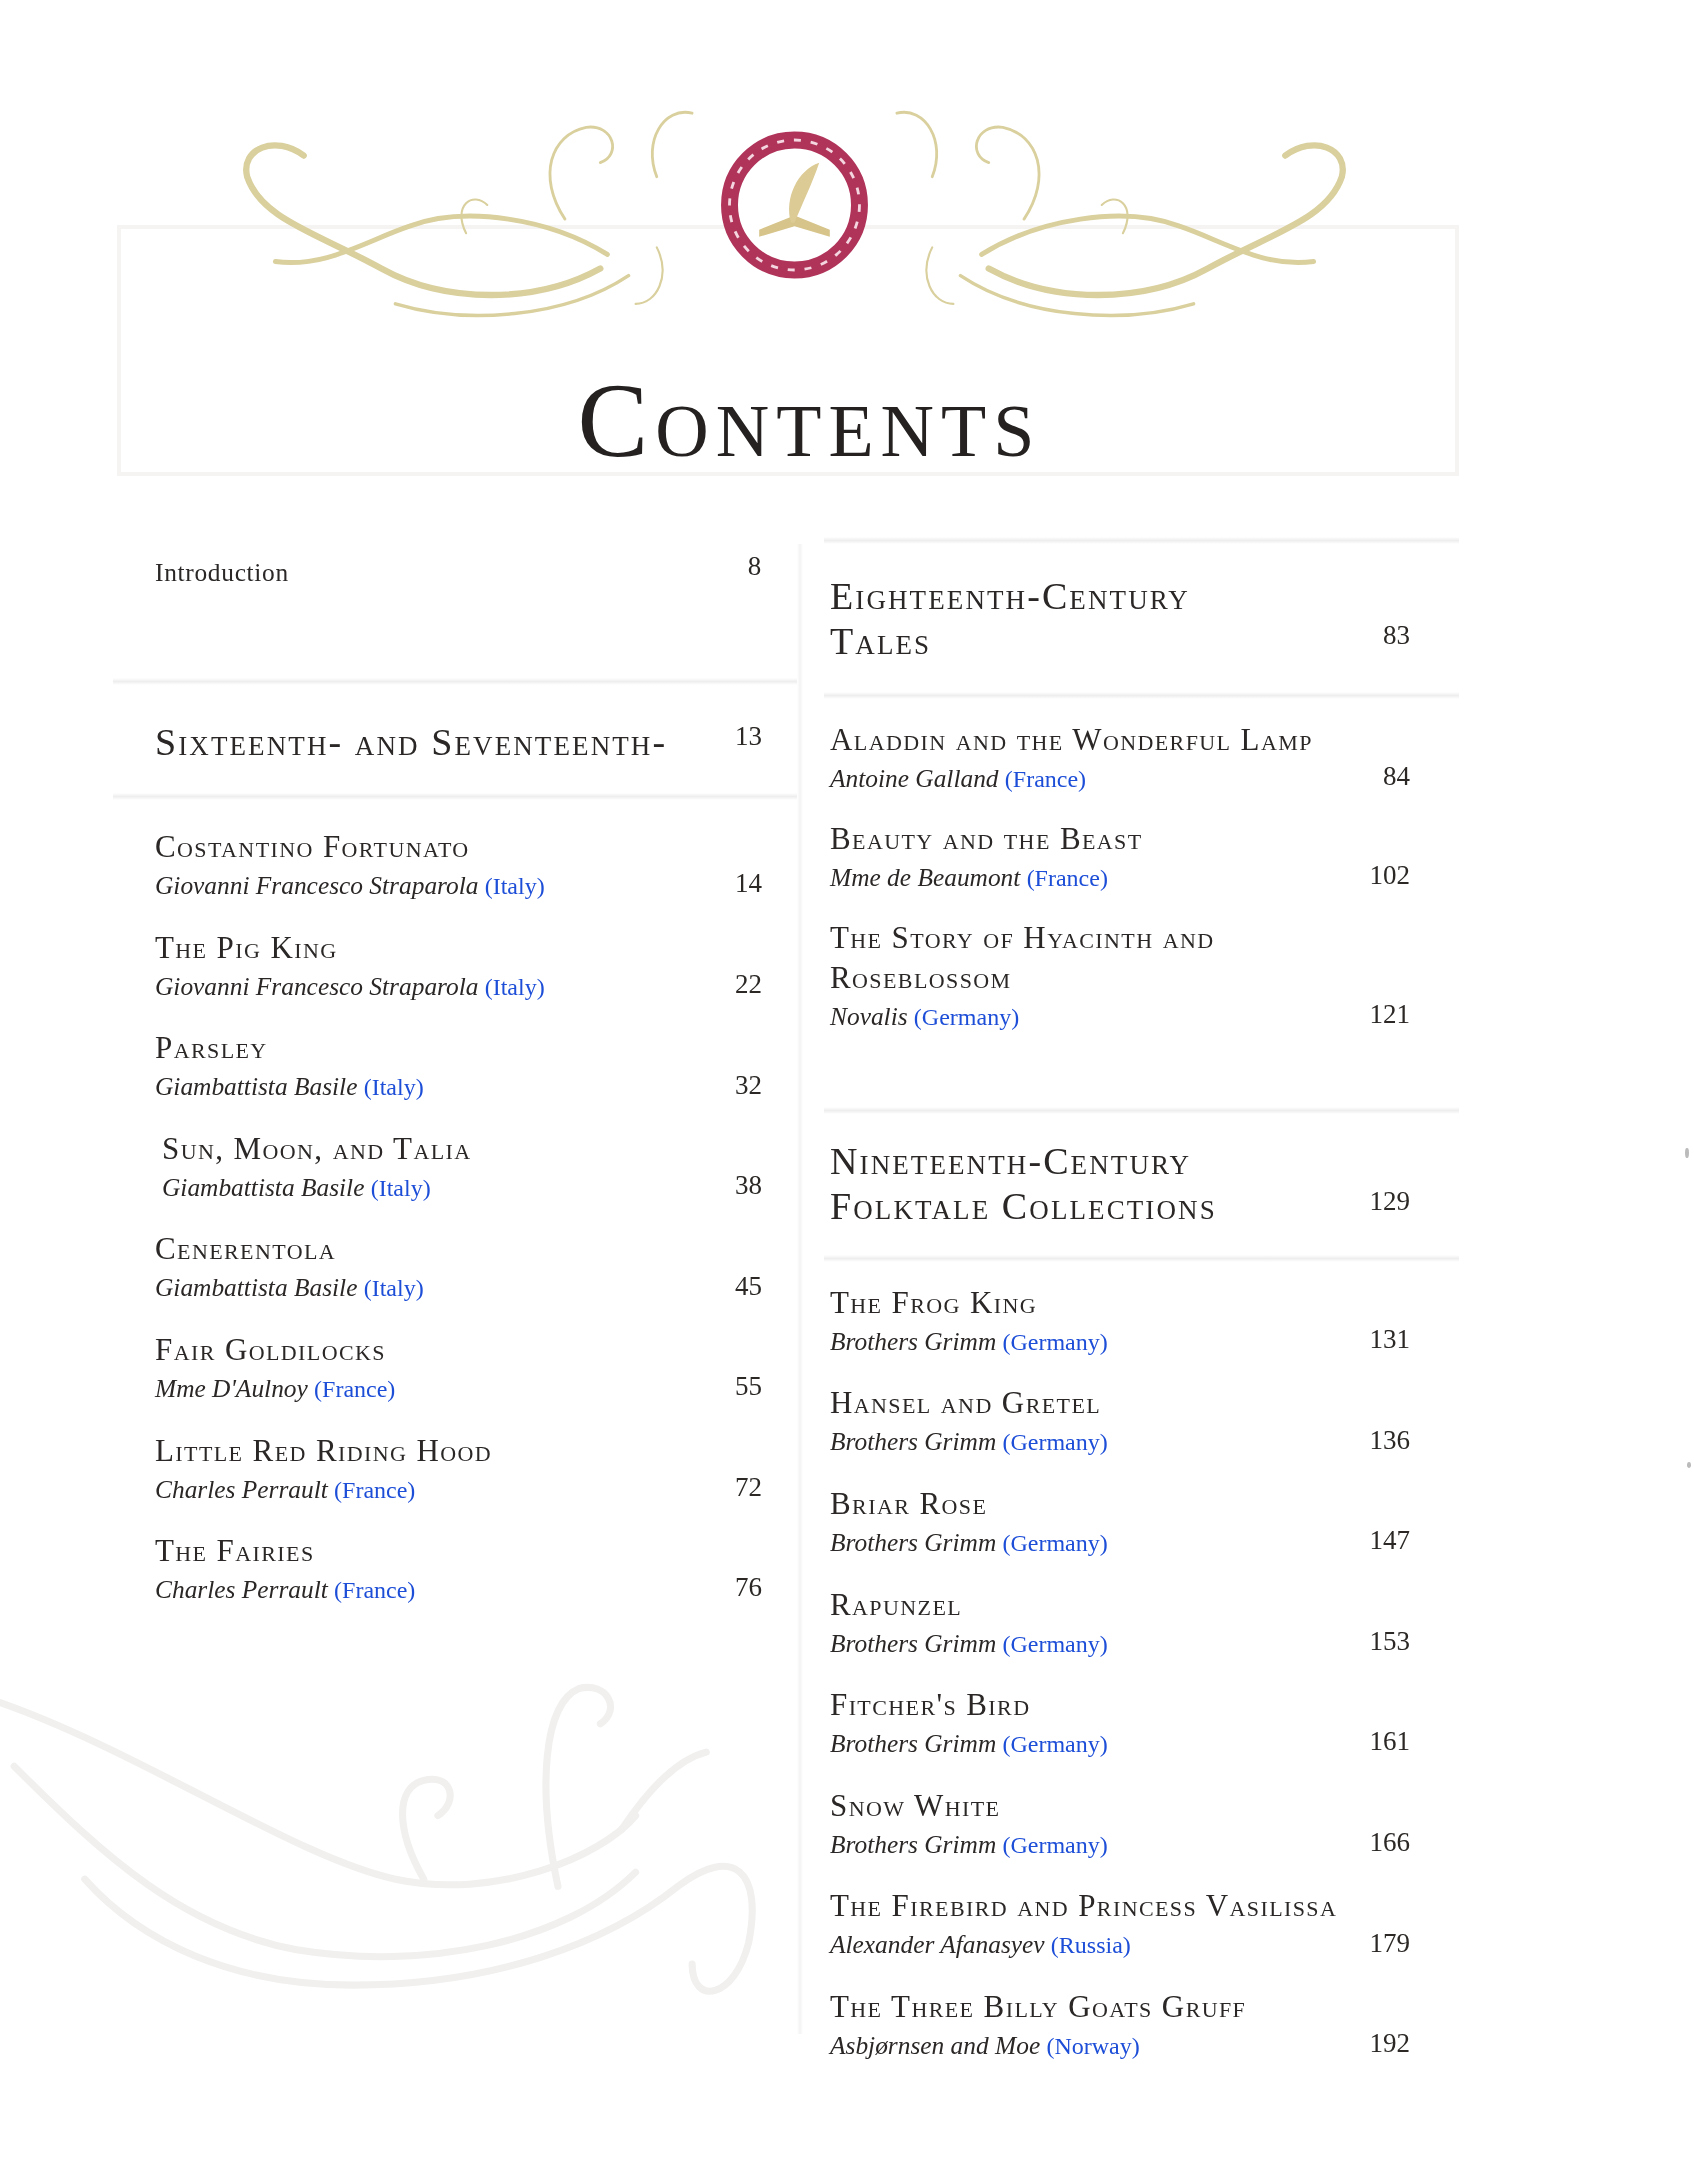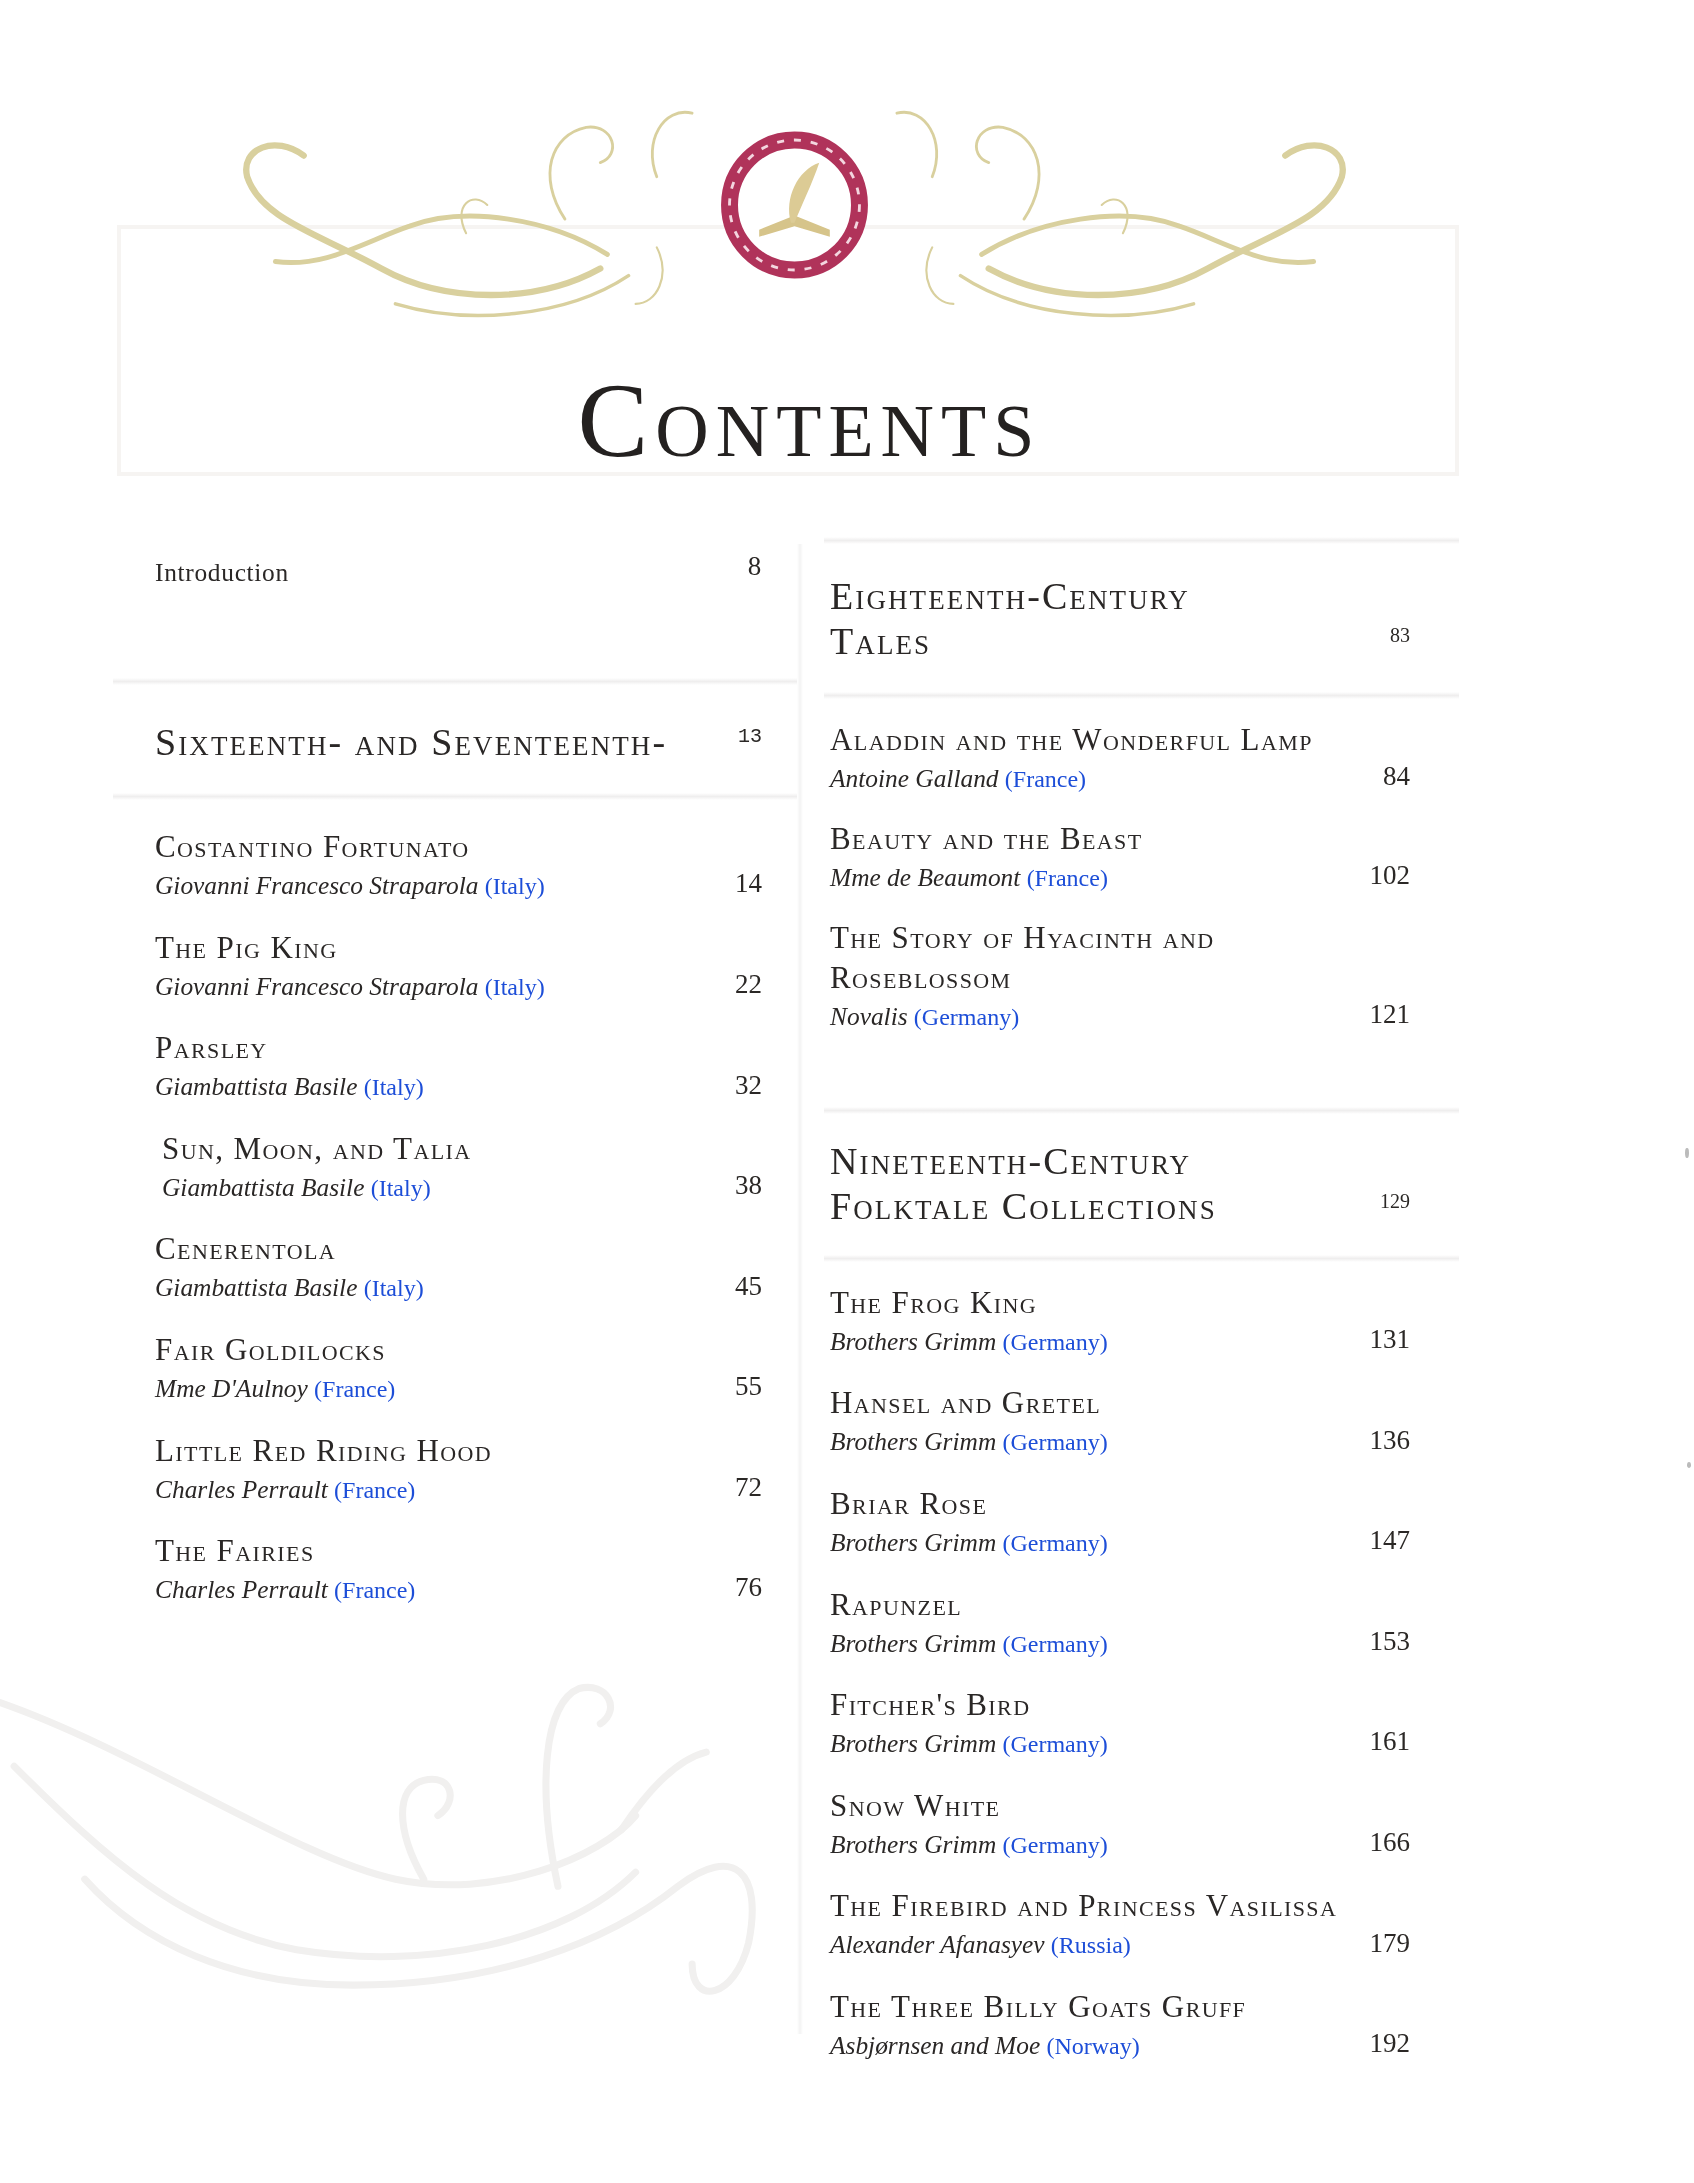--- a/index.html
+++ b/index.html
@@ -31,21 +31,21 @@
   .intro {
     font-size: 25.4px; letter-spacing: 0.7px; height: 120px; padding-top: 7px;
   }
   .page {
     position: absolute; right: 0; font-size: 27px; color: #2b2826; text-align: right;
   }
   .sec-head {
     font-variant: small-caps; font-size: 38px; letter-spacing: 2.1px; line-height: 45px;
     padding: 0 78px 0 0;
   }
-  .sec-head .page { bottom: 5.7px; font-size: 20px; letter-spacing: 0; }
+  .sec-head .page { bottom: 5.7px; font-size: 27px; letter-spacing: 0; }
   .entry { padding-right: 78px; }
   .entry .t { font-variant: small-caps; font-size: 31px; letter-spacing: 1.4px; line-height: 40px; }
   .entry .a { font-size: 25px; line-height: 37px; }
   .entry .a i { font-family: "Liberation Serif", "DejaVu Serif", serif; font-size: 25.4px; }
   .entry .a .c { font-family: Liberation Serif, serif; font-size: 24px; color: #1d4ed8; }
   .entry .page { bottom: 5.7px; }
   .col-right .page { right: 42px; }
   .spec { position: absolute; background: #bbb; border-radius: 50%; }
 </style>
 </head>
@@ -97,21 +97,21 @@
 <div class="col-divider"></div>
 
 <div class="col col-left">
   <div class="row intro">
     <span>Introduction</span>
     <span class="page" style="top:0;">8</span>
   </div>
   <div class="rule"></div>
   <div class="row sec-head" style="padding-top:35px; padding-bottom:28px;">
     <div>Sixteenth- and Seventeenth-</div>
-    <span class="page" style="bottom:34px; right:0;font-family:Liberation Mono, monospace;">13</span>
+    <span class="page" style="bottom:34px; right:0;">13</span>
   </div>
   <div class="rule"></div>
   <div style="height:27px;"></div>
 
   <div class="row entry" style="margin-bottom:22.6px;">
     <div class="t">Costantino Fortunato</div>
     <div class="a"><i>Giovanni Francesco Straparola</i> <span class="c">(Italy)</span></div>
     <span class="page">14</span>
   </div>
   <div class="row entry" style="margin-bottom:22.6px;">

